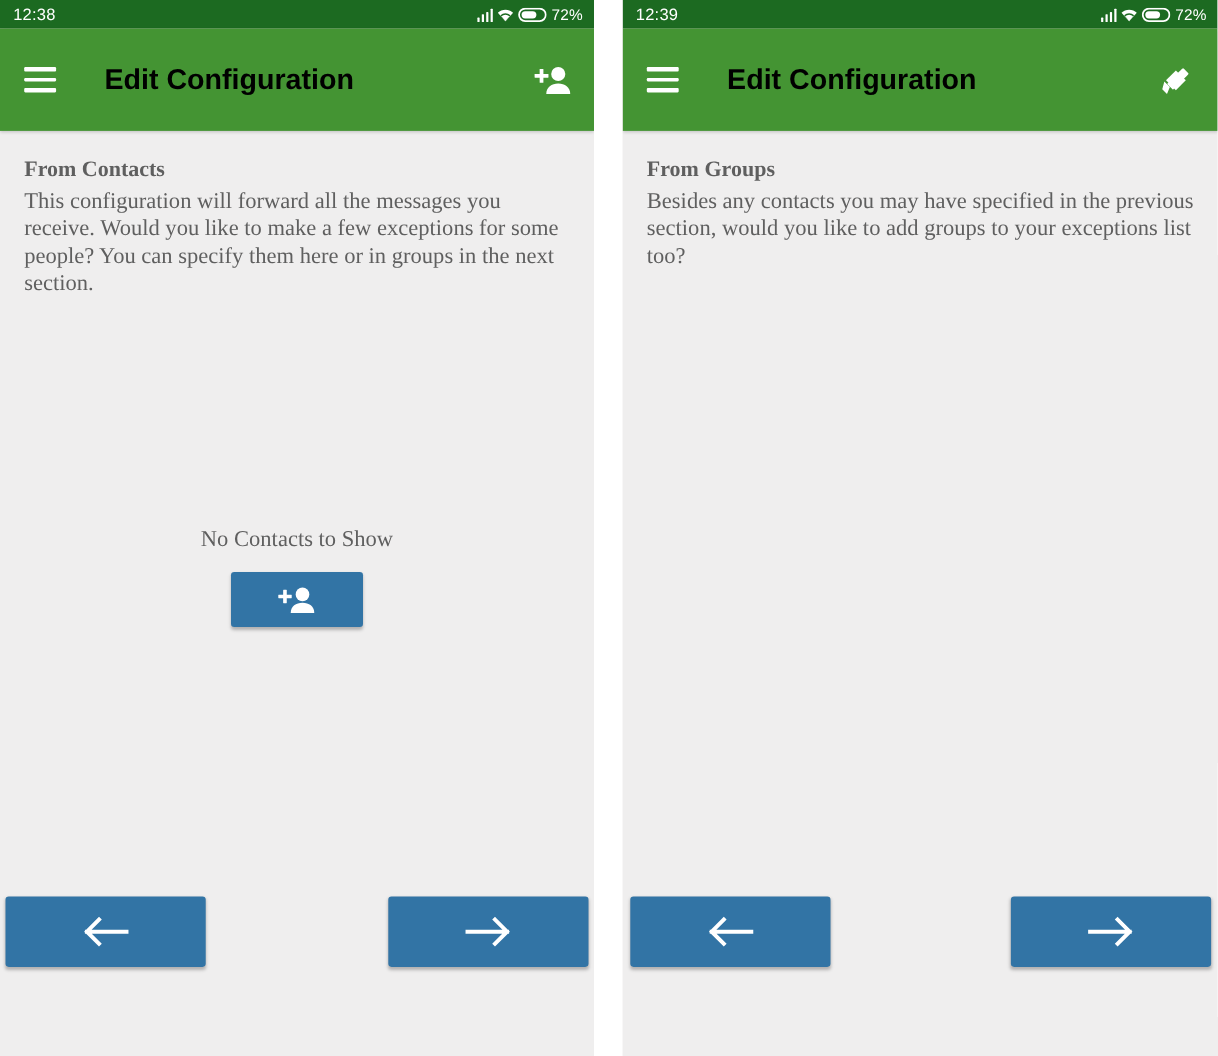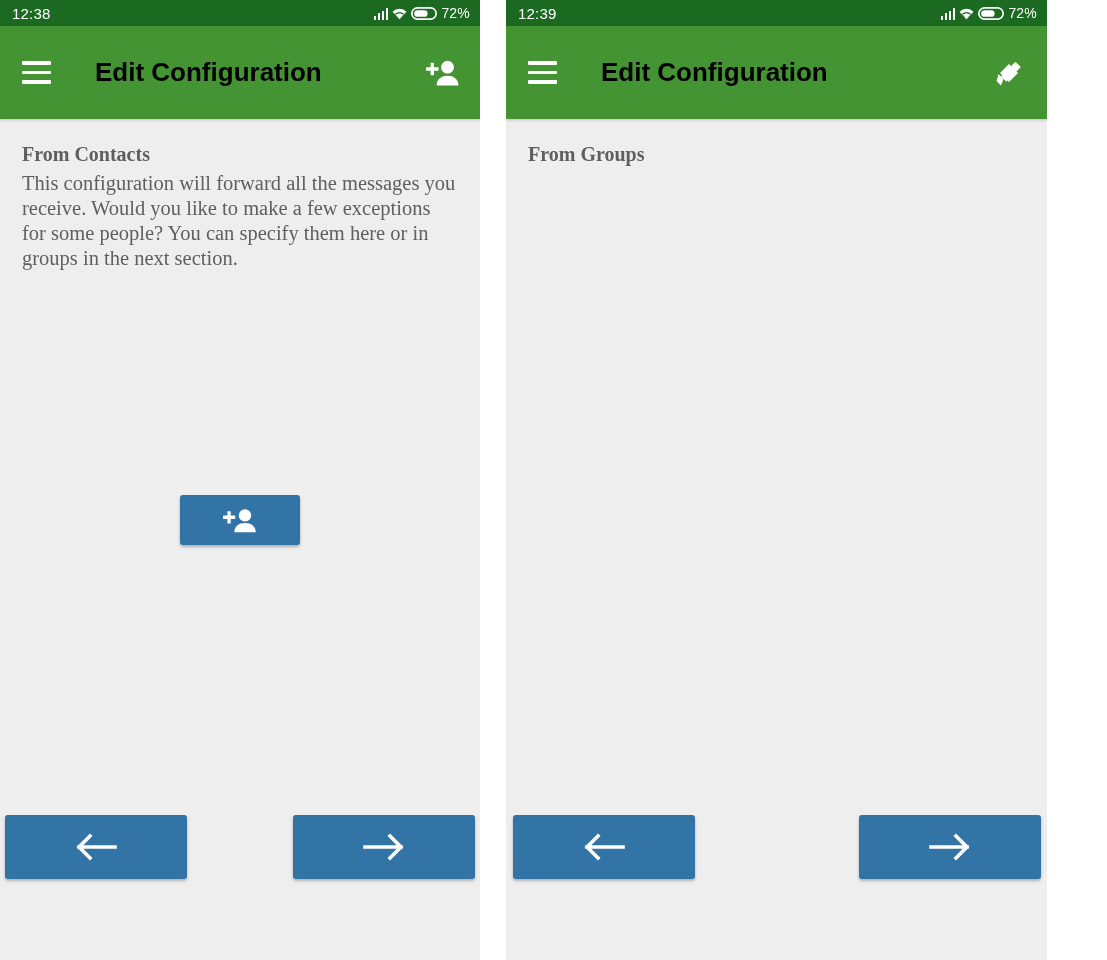--- a/index.html
+++ b/index.html
@@ -16,21 +16,21 @@
     height: 960px;
     background: #ffffff;
   }
   .phone {
     position: relative;
     height: 960px;
     background: #efeeee;
     overflow: hidden;
     flex: 0 0 auto;
   }
-  .phone.left  { width: 480px; }
+  .phone.left  { width: 540px; }
   .gap         { width: 26px; height: 960px; background: #ffffff; flex: 0 0 auto; }
   .phone.right { width: 541px; }
 
   
   .statusbar {
     height: 26px;
     background: #1c6a21;
     color: #ffffff;
     display: flex;
     align-items: center;
@@ -213,20 +213,21 @@
           <rect x="5.6" y="4.7" width="3.4" height="12.6" rx="0.4" fill="#ffffff"></rect>
         </svg>
       </div>
     </div>
 
     <div class="content">
       <div class="section-title">From Contacts</div>
       <div class="section-desc">This configuration will forward all the messages you receive. Would you like to make a few exceptions for some people? You can specify them here or in groups in the next section.</div>
 
       <div class="empty-block contacts">
+        <div class="empty-text">No Contacts to Show</div>
         <div class="add-entity-btn">
           <span>
             <svg width="40" height="30" viewBox="0 0 40 30">
               <circle cx="25" cy="10.4" r="6.2" fill="#ffffff"></circle>
               <path d="M14.3 27.2 c0-6.1 4.8-9.3 10.7-9.3 s10.7 3.2 10.7 9.3 Z" fill="#ffffff"></path>
               <rect x="3" y="10.6" width="12.2" height="3.3" rx="0.4" fill="#ffffff"></rect>
               <rect x="7.4" y="6.2" width="3.3" height="12.2" rx="0.4" fill="#ffffff"></rect>
             </svg>
           </span>
         </div>
@@ -294,20 +295,21 @@
           <path d="M3.6 24.1 L7.9 28.4 L10.5 22.1 L9.9 21.5 L6.1 17.7 L5.5 17.1 Z" fill="#ffffff"></path>
           <path d="M7.0 16.0 L16.0 7.0 L25.0 16.0 L16.0 25.0 Z" fill="#ffffff" transform="rotate(0 16 16)"></path>
           <rect x="8.0" y="12.6" width="17.0" height="7.6" rx="0.6" fill="#ffffff" transform="rotate(-45 16 16)"></rect>
           <rect x="24.0" y="12.6" width="4.6" height="7.6" rx="1.1" fill="#ffffff" transform="rotate(-45 16 16)"></rect>
         </svg>
       </div>
     </div>
 
     <div class="content">
       <div class="section-title">From Groups</div>
+      <div class="section-desc">Besides any contacts you may have specified in the previous section, would you like to add groups to your exceptions list too?</div>
 
 
       <div class="nav-row">
         <div class="nav-btn prev">
           <span>
             <svg width="46" height="34" viewBox="0 0 46 34">
               <path d="M42 17 H6 M17 6 L6 17 L17 28" fill="none" stroke="#ffffff" stroke-width="3.6" stroke-linecap="square" stroke-linejoin="miter"></path>
             </svg>
           </span>
         </div>

